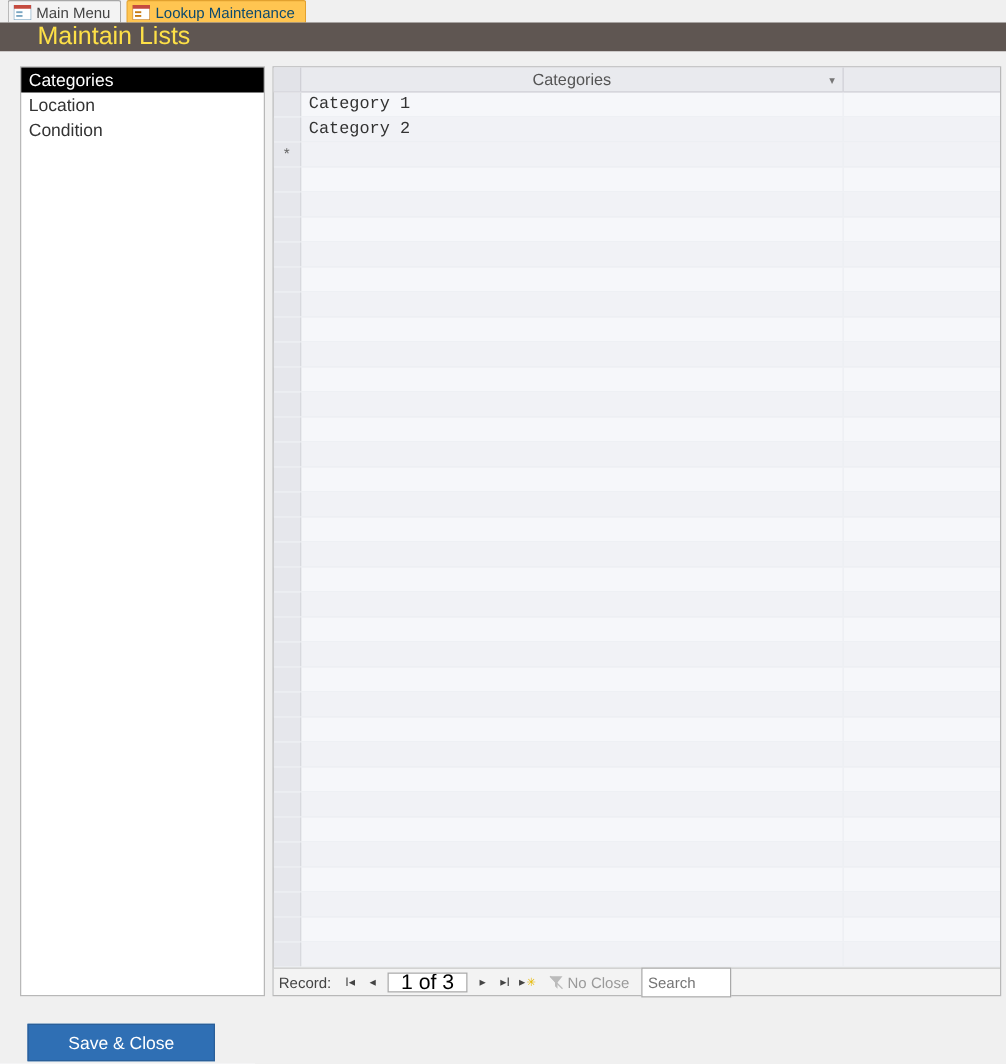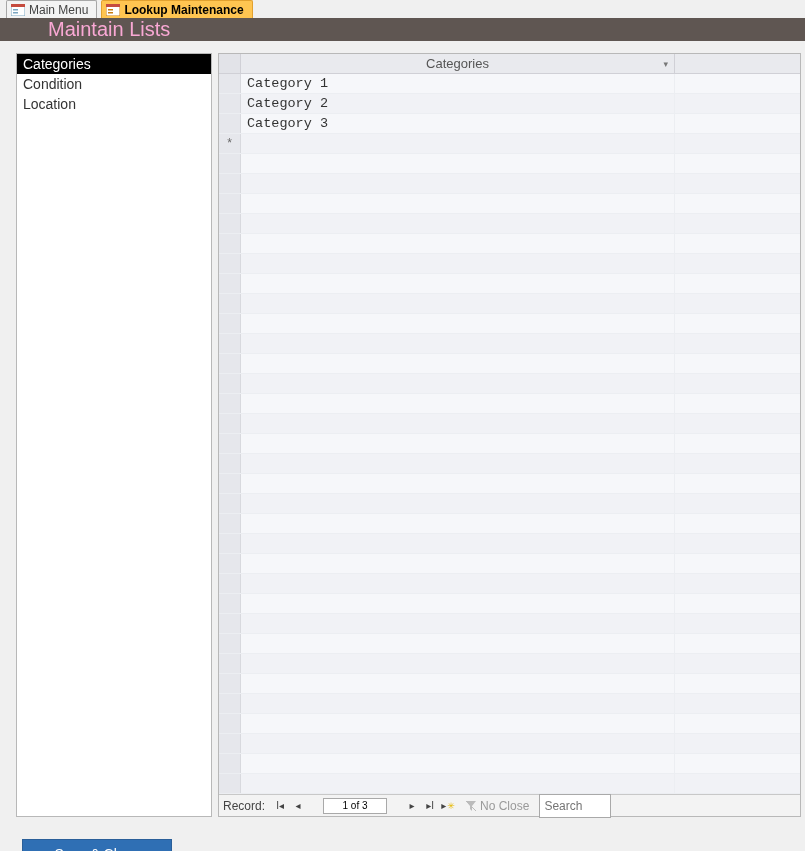--- a/index.html
+++ b/index.html
@@ -2,25 +2,25 @@
 <html><head>
 <meta charset="utf-8">
 <style>
   * { box-sizing: border-box; }
   html, body { margin:0; padding:0; font-family: "Segoe UI", Tahoma, sans-serif; font-size:13px; color:#333; background:#fff; }
   .app { width:805px; height:851px; background:#f0f0f0; display:flex; flex-direction:column; }
 
   
   .tab-bar { display:flex; align-items:flex-end; height:20px; background:#f0f0f0; padding-left:6px; gap:4px; }
   .tab { display:flex; align-items:center; height:18px; padding:0 8px 0 4px; background:#f3f3f3; border:1px solid #a7a7a7; border-bottom:none; font-size:12px; color:#444; cursor:pointer; border-radius:2px 2px 0 0; }
-  .tab.active { background:#ffc551; border-color:#e2a12f; color:#000000; font-weight:700;align-items:center;}
+  .tab.active { background:#ffc551; border-color:#e2a12f; color:#0c4a6e; font-weight:400;align-items:center;}
   .tab .form-icon { width:14px; height:12px; margin-right:4px; display:inline-flex; align-items:center; justify-content:center; }
 
   
-  .header { height:46px; background:#5f5652; display:flex; align-items:center; padding-left:48px; color:#f9a8d4; font-size:20px; }
+  .header { height:46px; background:#5f5652; display:flex; align-items:center; padding-left:30px; color:#fde047; font-size:20px; }
 
   
   .body { flex:1; display:flex; flex-direction:column; padding:12px 4px 8px 16px; }
   .panels { flex:1; display:flex; gap:6px; min-height:0; }
 
   
   .sidebar { width:196px; background:#fff; border:1px solid #b8b8b8; display:flex; flex-direction:column; }
   .sidebar-item { padding:2px 6px; font-size:14px; cursor:pointer; }
   .sidebar-item.selected { background:#000; color:#fff; }
 
@@ -36,21 +36,21 @@
   .drow { display:flex; height:20px; border-bottom:1px solid #eceef2; }
   .drow.alt { background:#f1f2f6; }
   .drow .rowhdr { width:22px; border-right:1px solid #d8d9de; background:#e6e7ec; display:flex; align-items:center; justify-content:center; font-size:12px; color:#666; cursor:pointer;}
   .drow .cell { flex:0 0 434px; border-right:1px solid #eceef2; padding:0 6px; display:flex; align-items:center; font-size:13.5px; cursor:text;}
   .drow .rest { flex:1; }
 
   
   .navbar { height:22px; background:#f3f3f3; border-top:1px solid #c8c8c8; display:flex; align-items:center; font-size:12px; color:#444; }
   .nav-label { padding:0 6px 0 4px; }
   .nav-btn { width:18px; height:18px; display:flex; align-items:center; justify-content:center; cursor:pointer; font-size:10px; color:#444; }
-  .rec-box { width:64px; height:16px; border:1px solid #a9a9a9; background:#fff; text-align:center; font-size:10px; margin:0 16px; }
+  .rec-box { width:64px; height:16px; border:1px solid #a9a9a9; background:#fff; text-align:center; font-size:17px; margin:0 3px; }
   .filter { display:flex; align-items:center; gap:3px; padding:0 8px; color:#9a9a9a; }
   .search-box { width:72px; height:16px; border:1px solid #a9a9a9; background:#fff; font-size:12px; padding:11px 4px; color:#888; margin-left:2px;}
   .nav-new { display:flex; align-items:center; gap:1px;}
 
   
   .bottom { padding:22px 0 8px 6px; }
   .btn-save { width:150px; height:30px; background:#2f6fb4; color:#fff; display:flex; align-items:center; justify-content:center; font-size:14px; cursor:pointer; border:1px solid #2a5f99;}
 </style>
 </head>
 <body>
@@ -84,22 +84,22 @@
 
   <div class="header">
     <span>Maintain Lists</span>
   </div>
 
   <div class="body">
     <div class="panels">
 
       <div class="sidebar">
         <div class="sidebar-item selected">Categories</div>
+        <div class="sidebar-item">Location</div>
         <div class="sidebar-item">Condition</div>
-        <div class="sidebar-item">Location</div>
       </div>
 
       <div class="datasheet-wrap">
 
         <div class="col-headers">
           <div class="rowhdr-col"></div>
           <div class="col-header">
             <span>Categories</span>
             <span class="dd">▾</span>
           </div>
@@ -108,25 +108,20 @@
 
         <div class="grid-rows">
           <div class="drow">
             <div class="rowhdr"></div>
             <div class="cell">Category 1</div>
             <div class="rest"></div>
           </div>
           <div class="drow alt">
             <div class="rowhdr"></div>
             <div class="cell">Category 2</div>
-            <div class="rest"></div>
-          </div>
-          <div class="drow">
-            <div class="rowhdr"></div>
-            <div class="cell">Category 3</div>
             <div class="rest"></div>
           </div>
           <div class="drow alt">
             <div class="rowhdr">*</div>
             <div class="cell"></div>
             <div class="rest"></div>
           </div>
 
           <div class="drow ">
               <div class="rowhdr"></div>

